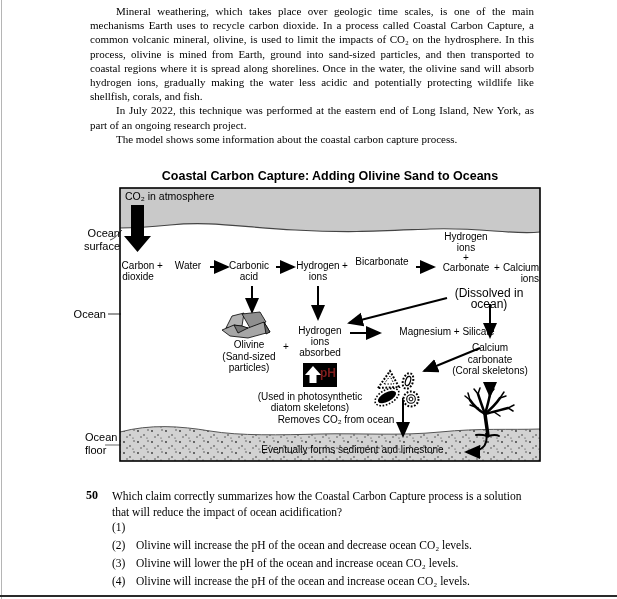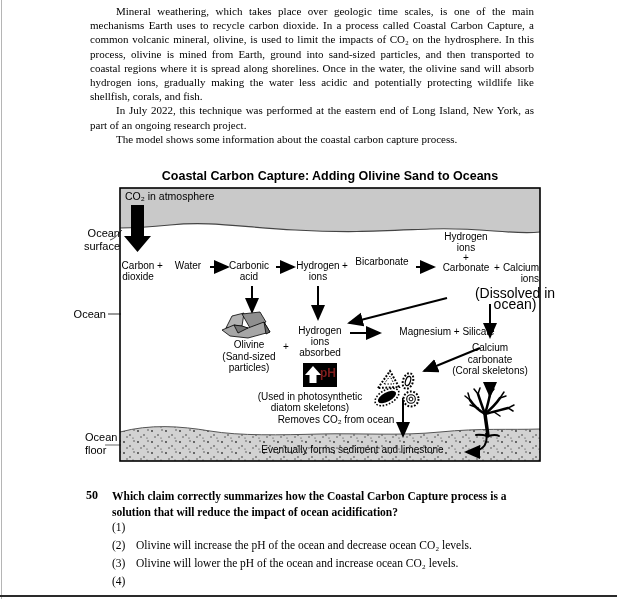--- a/index.html
+++ b/index.html
@@ -21,21 +21,21 @@
   .diagram-svg{position:absolute;left:80px;top:186px;}
   .dlabel{position:absolute;font-family:"Liberation Sans","DejaVu Sans",sans-serif;
     font-size:10px;line-height:11px;text-align:center;white-space:pre-line;}
   .dlabel.side{font-size:11px;line-height:12.5px;}
   .left-al{text-align:left;}
   .right-al{text-align:right;}
   .ph-text{color:#7f1d1d;font-weight:bold;font-size:12px;line-height:12px;}
 
   
   .q-number{position:absolute;left:86px;top:488px;font-weight:bold;font-size:12px;}
-  .q-text{position:absolute;left:112px;top:488px;width:424px;font-size:11.5px;line-height:16px;font-weight:bold;}
+  .q-text{position:absolute;left:112px;top:488px;width:424px;font-size:11.5px;line-height:16px;}
   .q-options{position:absolute;left:112px;top:521px;width:460px;font-size:11.5px;}
   .q-option{display:flex;height:18px;align-items:flex-start;}
   .q-option .num{width:24px;flex:0 0 24px;}
 </style>
 </head>
 <body>
 
 <div class="page-edge-left"></div>
 
 <div class="intro">
@@ -158,21 +158,21 @@
 ions</div>
 <div class="dlabel" style="left:339px;top:260px;width:12px;">+</div>
 <div class="dlabel" style="left:351px;top:256px;width:62px;">Bicarbonate</div>
 <div class="dlabel" style="left:436px;top:232px;width:60px;line-height:10.5px;">Hydrogen
 ions
 +</div>
 <div class="dlabel" style="left:436px;top:262px;width:60px;">Carbonate</div>
 <div class="dlabel" style="left:491px;top:262px;width:12px;">+</div>
 <div class="dlabel right-al" style="left:497px;top:262px;width:42px;">Calcium
 ions</div>
-<div class="dlabel" style="left:438px;top:288px;width:102px;font-size:14px;margin-left:26px;">(Dissolved in ocean)</div>
+<div class="dlabel" style="left:438px;top:288px;width:102px;font-size:12px;">(Dissolved in ocean)</div>
 
 <div class="dlabel" style="left:212px;top:339px;width:74px;line-height:11.5px;">Olivine
 (Sand-sized
 particles)</div>
 <div class="dlabel" style="left:280px;top:341px;width:12px;">+</div>
 <div class="dlabel" style="left:292px;top:325px;width:56px;">Hydrogen
 ions
 absorbed</div>
 <div class="dlabel ph-text" style="left:320px;top:367px;">pH</div>
 <div class="dlabel" style="left:386px;top:326px;width:122px;">Magnesium + Silicate</div>
@@ -193,16 +193,17 @@
   <div class="q-option">
     <span class="num">(2)</span>
     <span>Olivine will increase the pH of the ocean and decrease ocean CO₂ levels.</span>
   </div>
   <div class="q-option">
     <span class="num">(3)</span>
     <span>Olivine will lower the pH of the ocean and increase ocean CO₂ levels.</span>
   </div>
   <div class="q-option">
     <span class="num">(4)</span>
+    <span>Olivine will increase the pH of the ocean and increase ocean CO₂ levels.</span>
   </div>
 </div>
 
 <div class="page-rule-bottom"></div>
 
 </body></html>

